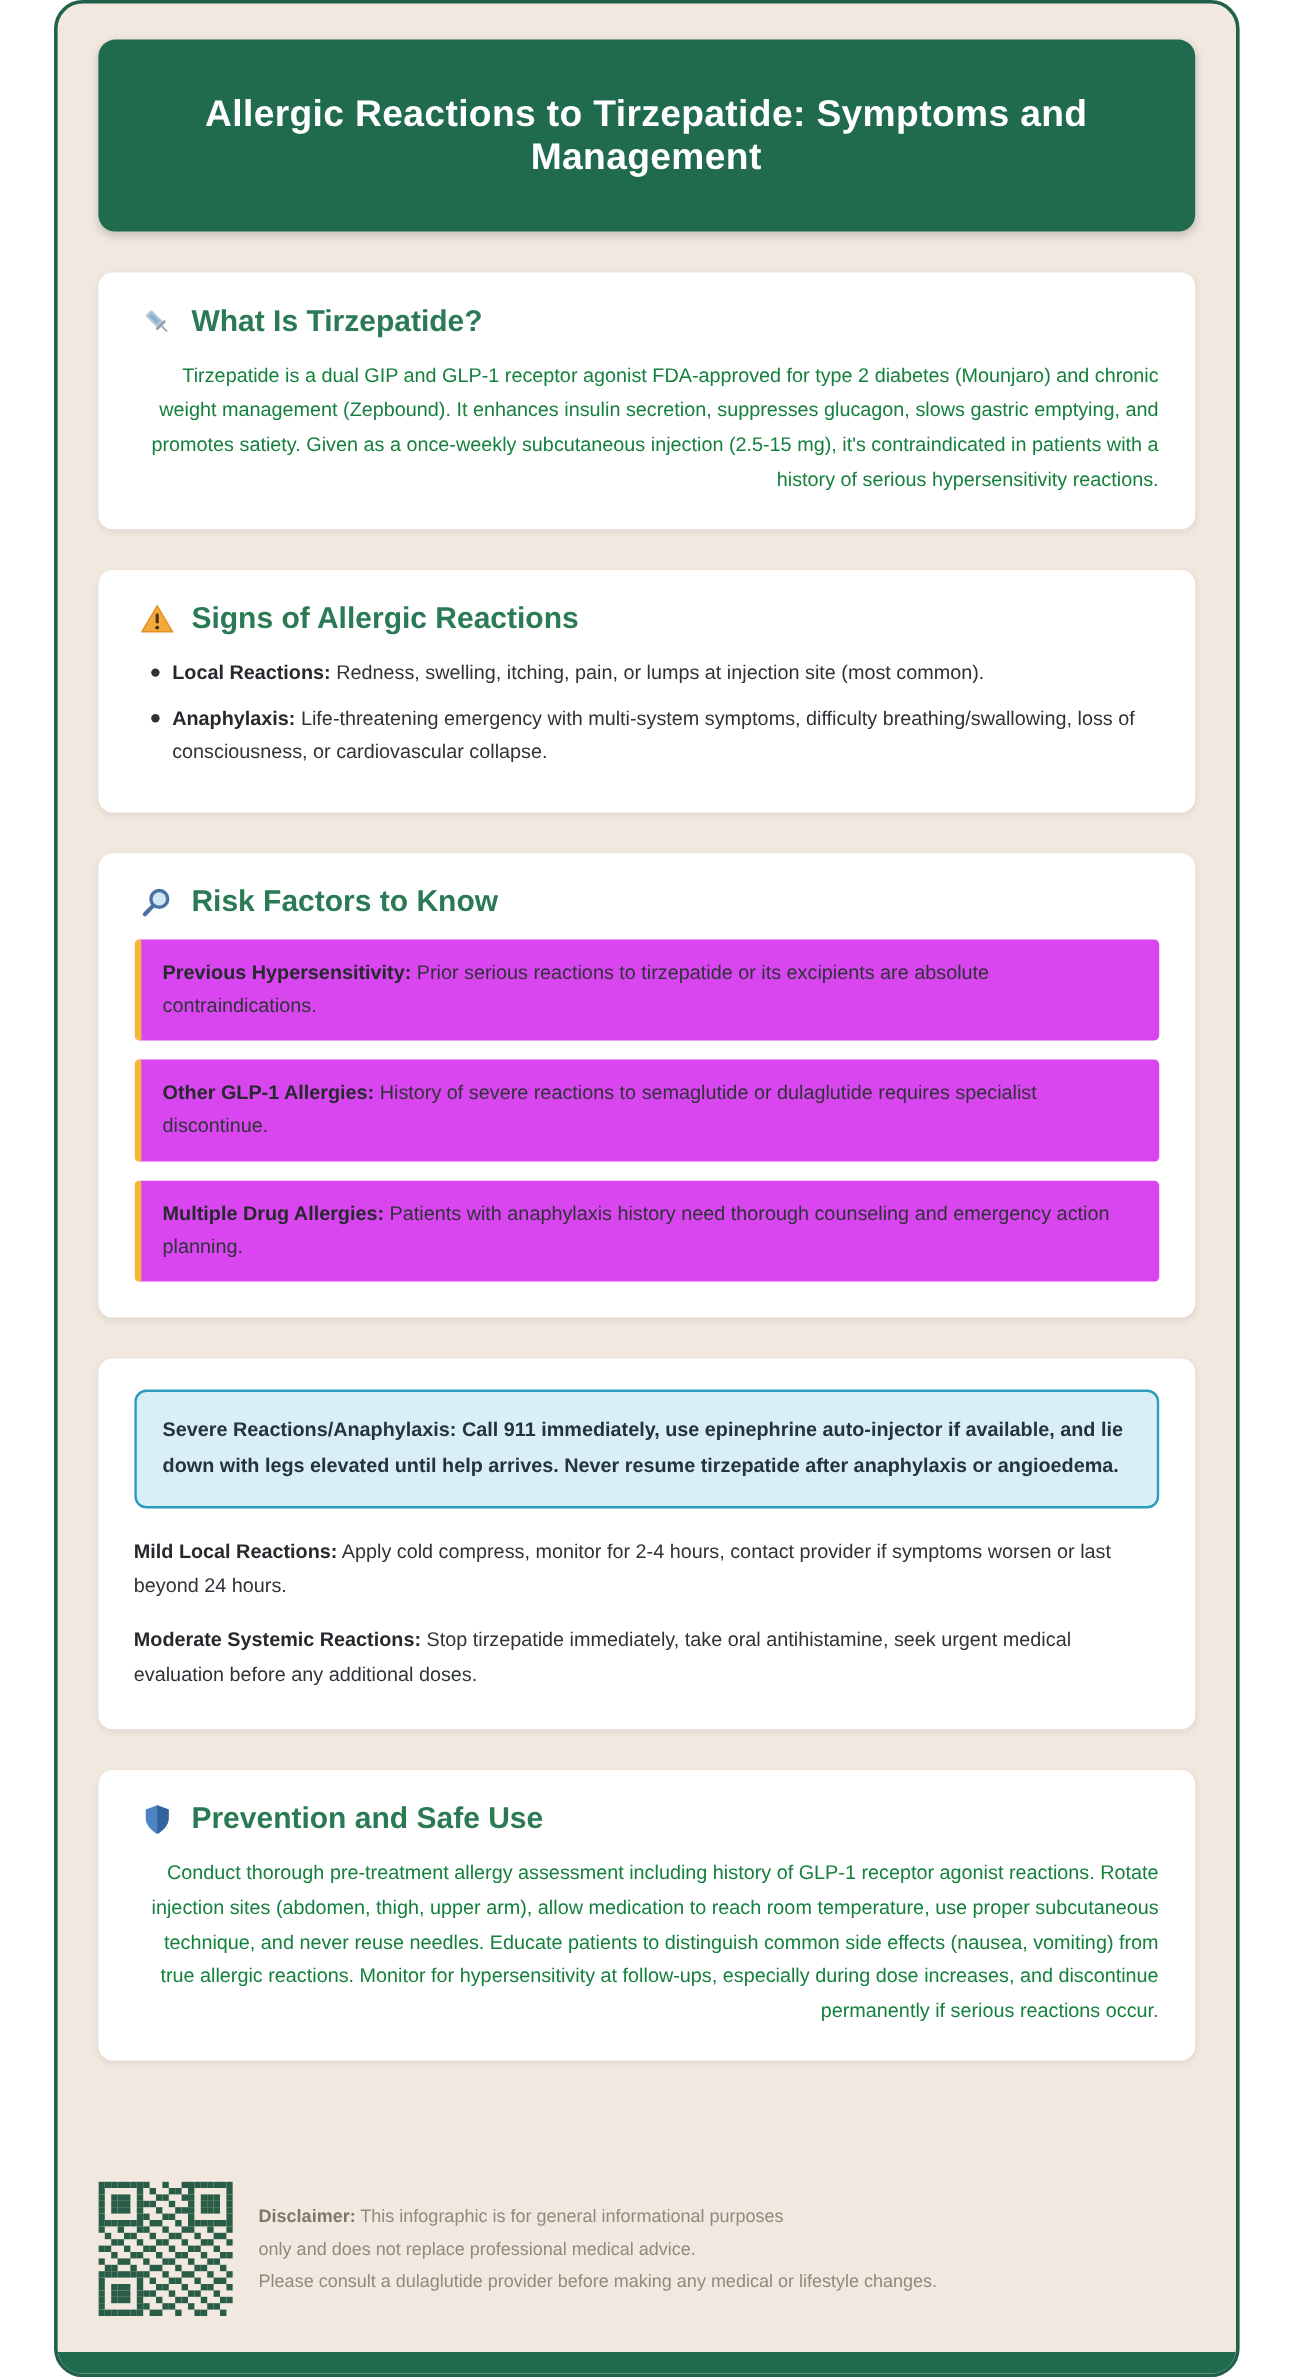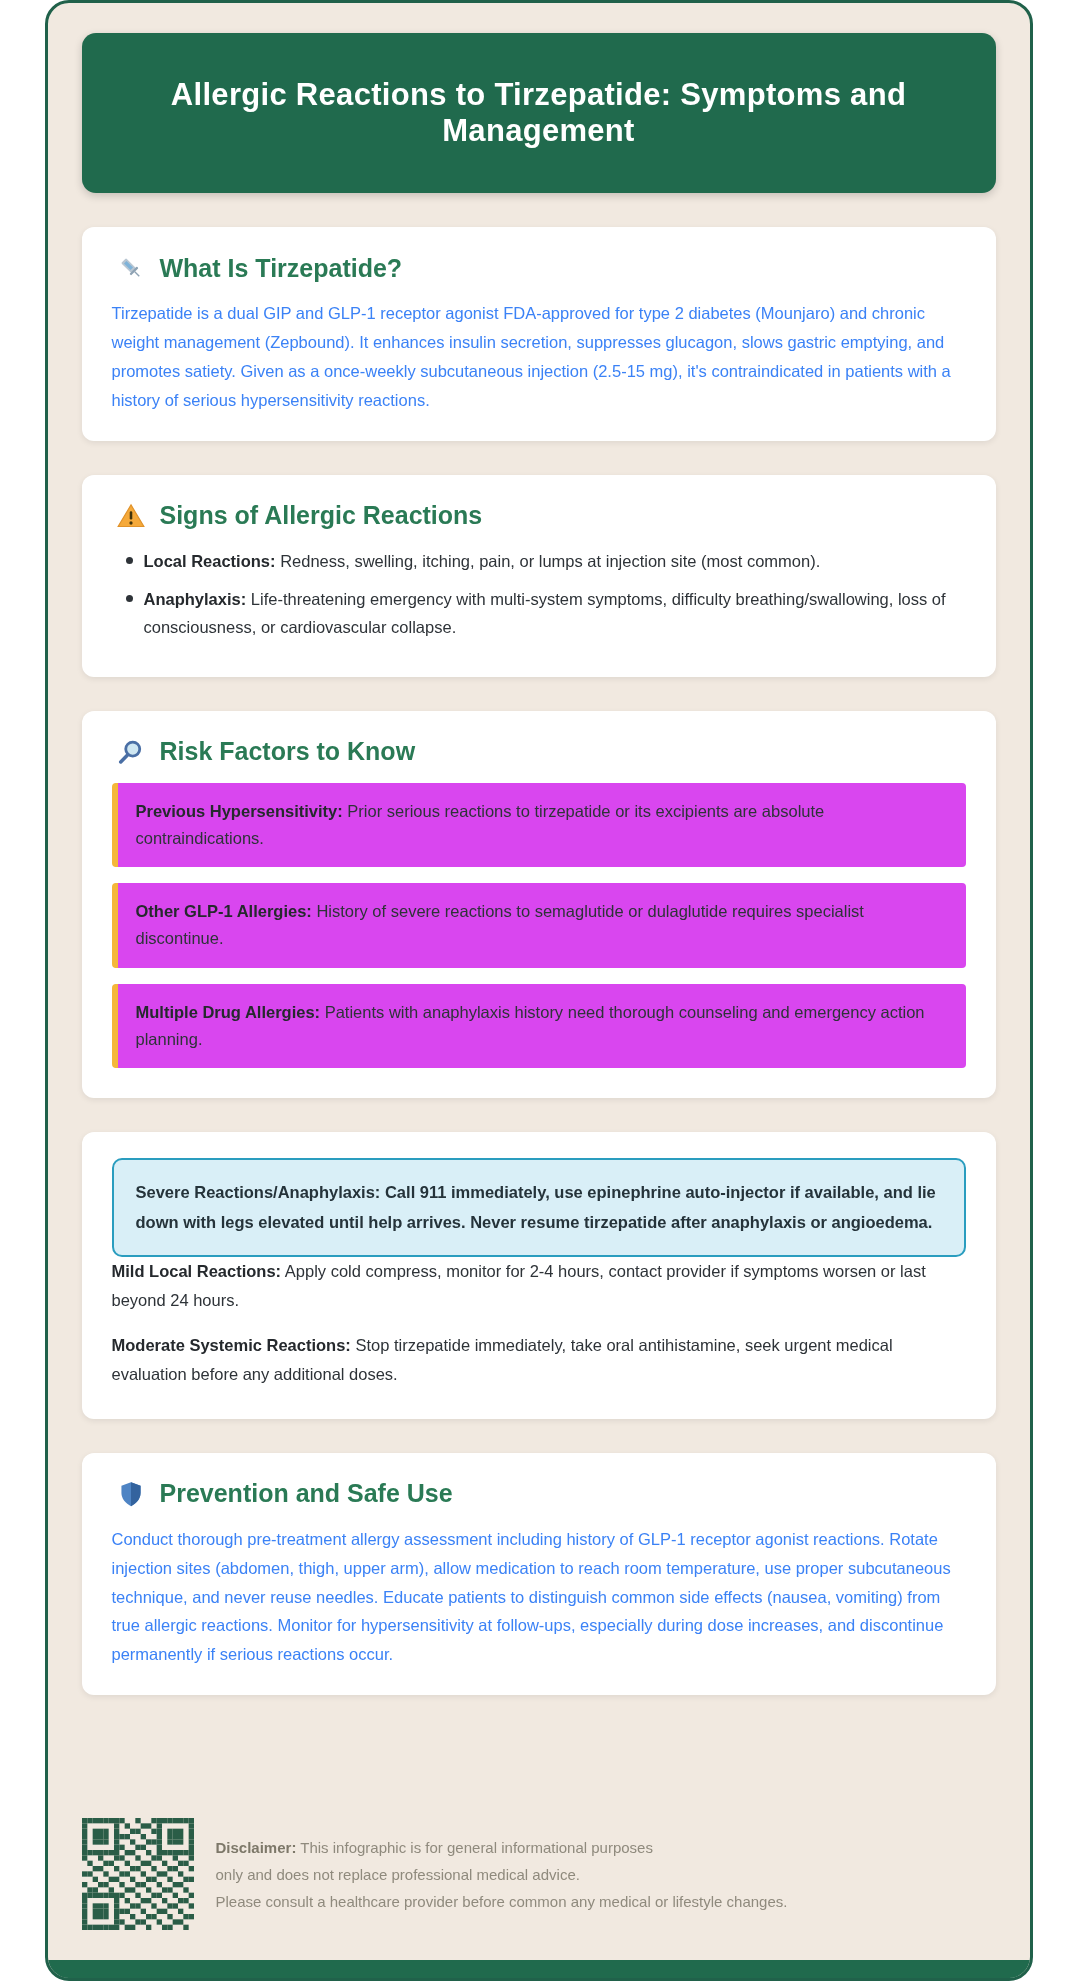--- a/index.html
+++ b/index.html
@@ -26,42 +26,42 @@
   .card {
     background:#ffffff; border-radius:12px;
     padding:26px 30px; margin-bottom:34px;
     box-shadow:0 2px 6px rgba(0,0,0,0.08);
   }
   .card-heading { display:flex; align-items:center; gap:14px; margin-bottom:16px; padding-left:4px; }
   .card-heading h2 { color:#2a7a55; font-size:25px; font-weight:bold; }
   .icon { width:30px; height:30px; display:inline-flex; align-items:center; justify-content:center; flex:0 0 auto; }
   .icon svg { width:28px; height:28px; }
 
-  .body-text { font-size:16.5px; line-height:1.75; color:#3b82f6; }
+  .body-text { font-size:16.5px; line-height:1.75; color:#15803d;text-align:right; }
 
   ul.signs-list { list-style:none; padding-left:10px; }
   ul.signs-list li {
     position:relative; padding-left:22px; margin-bottom:10px;
     font-size:16.5px; line-height:1.7;
   }
   ul.signs-list li::before {
     content:""; position:absolute; left:4px; top:10px;
     width:7px; height:7px; border-radius:50%; background:#2e3338;
   }
 
   .risk-item {
     background:#d946ef; border-left:6px solid #f5b73a; border-radius:4px;
     padding:15px 18px; margin-bottom:16px;
     font-size:16.5px; line-height:1.65;
   }
   .risk-item:last-child { margin-bottom:4px; }
 
   .alert-box {
     background:#d9eff7; border:2px solid #2a9dbf; border-radius:10px;
-    padding:18px 22px; 
+    padding:18px 22px; margin-bottom:22px;
     font-size:16.5px; line-height:1.8; font-weight:bold; color:#25333a;
   }
   .para { font-size:16.5px; line-height:1.75; margin-bottom:16px; }
   .para:last-child { margin-bottom:4px; }
 
   strong.lead { font-weight:bold; color:#25292d; }
 
   .footer {
     margin-top:auto;
     display:flex; align-items:center; gap:22px;
@@ -407,18 +407,18 @@
         <rect x="80.00" y="106.67" width="5.33" height="5.33"></rect>
         <rect x="85.33" y="106.67" width="5.33" height="5.33"></rect>
         <rect x="101.33" y="106.67" width="5.33" height="5.33"></rect>
       </svg>
     <div class="disclaimer">
       <div>
         <strong>Disclaimer:</strong>
         <span>This infographic is for general informational purposes</span>
       </div>
       <div>only and does not replace professional medical advice.</div>
-      <div>Please consult a healthcare provider before common any medical or lifestyle changes.</div>
+      <div>Please consult a dulaglutide provider before making any medical or lifestyle changes.</div>
     </div>
   </div>
 
   <div class="bottom-bar"></div>
 </div>
 
 </body></html>

